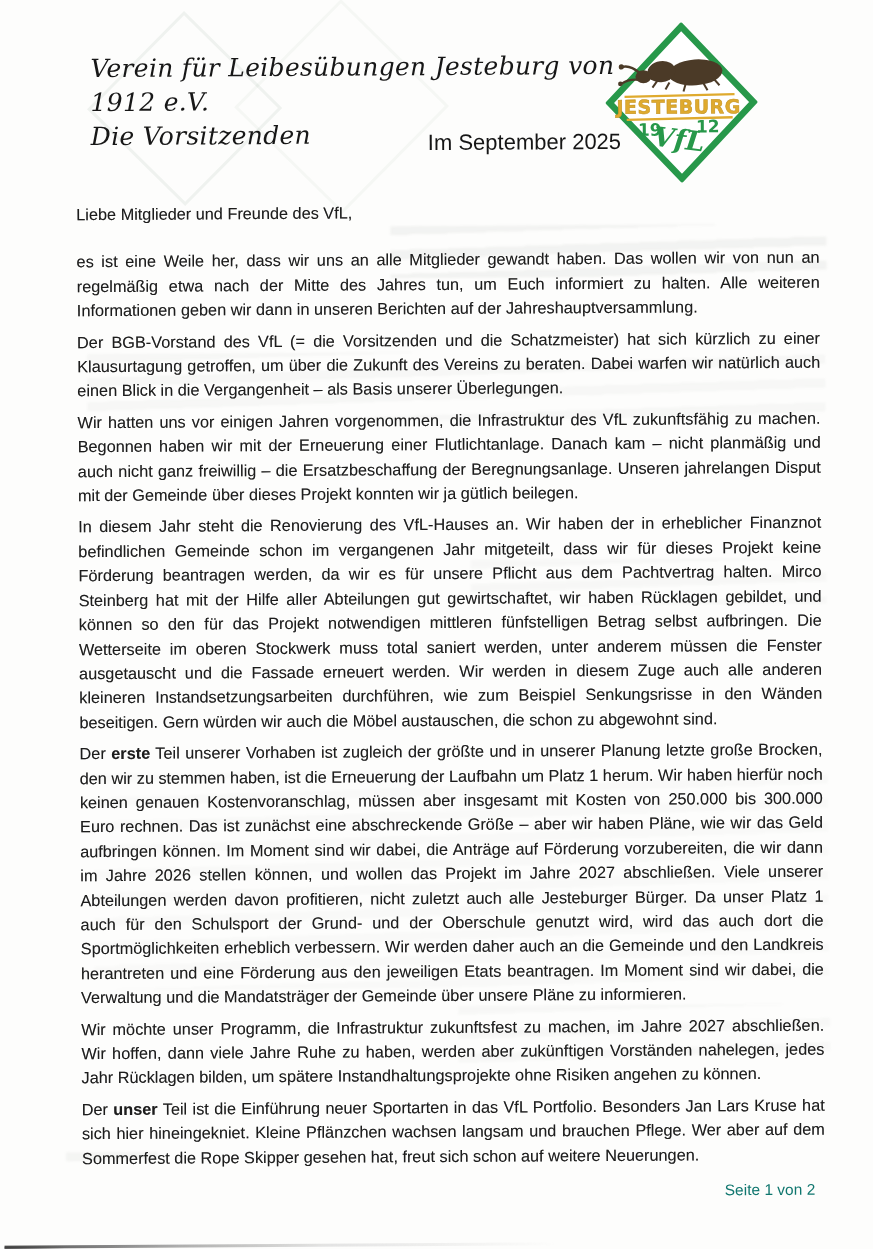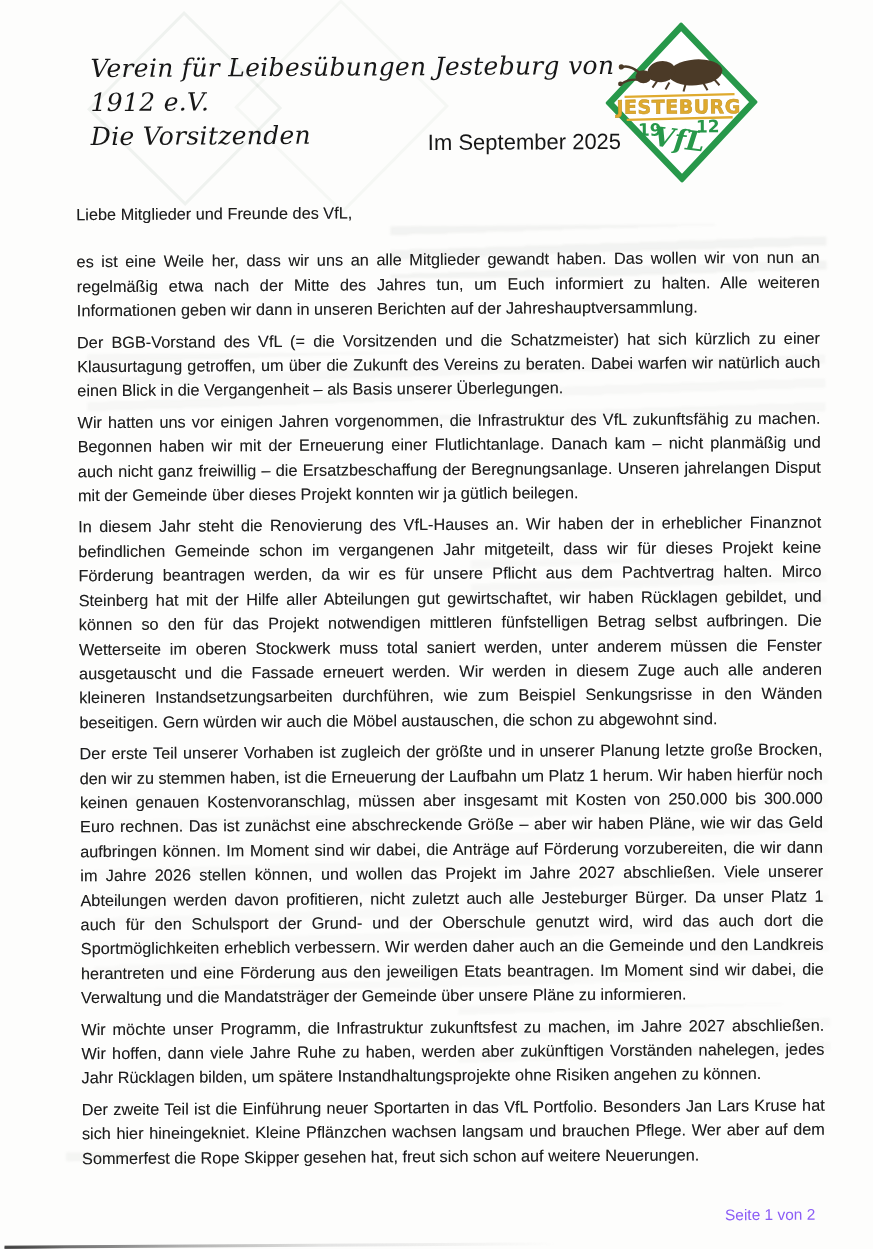--- a/index.html
+++ b/index.html
@@ -22,24 +22,24 @@
   
   .logo{position:absolute;left:608px;top:24px;width:152px;height:160px;}
   
   .letter-body{
     position:absolute;left:78px;top:200px;width:743px;
     font-size:16.3px;line-height:24.4px;text-align:justify;
     color:#1d1d1d;text-shadow:0 0 .3px rgba(40,40,40,.45);
   }
   .letter-body p{margin:0 0 7px 0;}
   .letter-body p.salutation{margin-bottom:23px;text-align:left;}
-  .letter-body b{font-weight:normal;}
+  .letter-body b{font-weight:bold;}
   
   .page-footer{
-    position:absolute;right:62px;top:1208px;font-size:15.5px;color:#8b5cf6;
+    position:absolute;right:62px;top:1183px;font-size:15.5px;color:#0f766e;
   }
   
   .ghost{
     position:absolute;filter:blur(1.3px);
     background:repeating-linear-gradient(178.5deg,
       rgba(138,146,138,.17) 0px, rgba(138,146,138,.17) 9px,
       rgba(255,255,255,0) 9px, rgba(255,255,255,0) 24px);
   }
   .g1{left:392px;top:226px;width:436px;height:52px;opacity:.55;}
   .g2{left:88px; top:352px;width:738px;height:68px;opacity:.34;}
@@ -112,20 +112,20 @@
   </svg>
 
   <div class="letter-body">
     <p class="salutation">Liebe Mitglieder und Freunde des VfL,</p>
     <p>es ist eine Weile her, dass wir uns an alle Mitglieder gewandt haben. Das wollen wir von nun an regelmäßig etwa nach der Mitte des Jahres tun, um Euch informiert zu halten. Alle weiteren Informationen geben wir dann in unseren Berichten auf der Jahreshauptversammlung.</p>
     <p>Der BGB-Vorstand des VfL (= die Vorsitzenden und die Schatzmeister) hat sich kürzlich zu einer Klausurtagung getroffen, um über die Zukunft des Vereins zu beraten. Dabei warfen wir natürlich auch einen Blick in die Vergangenheit – als Basis unserer Überlegungen.</p>
     <p>Wir hatten uns vor einigen Jahren vorgenommen, die Infrastruktur des VfL zukunftsfähig zu machen. Begonnen haben wir mit der Erneuerung einer Flutlichtanlage. Danach kam – nicht planmäßig und auch nicht ganz freiwillig – die Ersatzbeschaffung der Beregnungsanlage. Unseren jahrelangen Disput mit der Gemeinde über dieses Projekt konnten wir ja gütlich beilegen.</p>
     <p>In diesem Jahr steht die Renovierung des VfL-Hauses an. Wir haben der in erheblicher Finanznot befindlichen Gemeinde schon im vergangenen Jahr mitgeteilt, dass wir für dieses Projekt keine Förderung beantragen werden, da wir es für unsere Pflicht aus dem Pachtvertrag halten. Mirco Steinberg hat mit der Hilfe aller Abteilungen gut gewirtschaftet, wir haben Rücklagen gebildet, und können so den für das Projekt notwendigen mittleren fünfstelligen Betrag selbst aufbringen. Die Wetterseite im oberen Stockwerk muss total saniert werden, unter anderem müssen die Fenster ausgetauscht und die Fassade erneuert werden. Wir werden in diesem Zuge auch alle anderen kleineren Instandsetzungsarbeiten durchführen, wie zum Beispiel Senkungsrisse in den Wänden beseitigen. Gern würden wir auch die Möbel austauschen, die schon zu abgewohnt sind.</p>
     <p><span>Der </span><b>erste</b><span> Teil unserer Vorhaben ist zugleich der größte und in unserer Planung letzte große Brocken, den wir zu stemmen haben, ist die Erneuerung der Laufbahn um Platz 1 herum. Wir haben hierfür noch keinen genauen Kostenvoranschlag, müssen aber insgesamt mit Kosten von 250.000 bis 300.000 Euro rechnen. Das ist zunächst eine abschreckende Größe – aber wir haben Pläne, wie wir das Geld aufbringen können. Im Moment sind wir dabei, die Anträge auf Förderung vorzubereiten, die wir dann im Jahre 2026 stellen können, und wollen das Projekt im Jahre 2027 abschließen. Viele unserer Abteilungen werden davon profitieren, nicht zuletzt auch alle Jesteburger Bürger. Da unser Platz 1 auch für den Schulsport der Grund- und der Oberschule genutzt wird, wird das auch dort die Sportmöglichkeiten erheblich verbessern. Wir werden daher auch an die Gemeinde und den Landkreis herantreten und eine Förderung aus den jeweiligen Etats beantragen. Im Moment sind wir dabei, die Verwaltung und die Mandatsträger der Gemeinde über unsere Pläne zu informieren.</span></p>
     <p>Wir möchte unser Programm, die Infrastruktur zukunftsfest zu machen, im Jahre 2027 abschließen. Wir hoffen, dann viele Jahre Ruhe zu haben, werden aber zukünftigen Vorständen nahelegen, jedes Jahr Rücklagen bilden, um spätere Instandhaltungsprojekte ohne Risiken angehen zu können.</p>
-    <p><span>Der </span><b>zweite</b><span> Teil ist die Einführung neuer Sportarten in das VfL Portfolio. Besonders Jan Lars Kruse hat sich hier hineingekniet. Kleine Pflänzchen wachsen langsam und brauchen Pflege. Wer aber auf dem Sommerfest die Rope Skipper gesehen hat, freut sich schon auf weitere Neuerungen.</span></p>
+    <p><span>Der </span><b>unser</b><span> Teil ist die Einführung neuer Sportarten in das VfL Portfolio. Besonders Jan Lars Kruse hat sich hier hineingekniet. Kleine Pflänzchen wachsen langsam und brauchen Pflege. Wer aber auf dem Sommerfest die Rope Skipper gesehen hat, freut sich schon auf weitere Neuerungen.</span></p>
   </div>
 
   <div class="page-footer">Seite 1 von 2</div>
 
   <div class="scan-edge"></div>
   <div class="scan-corner"></div>
 </div>
 
 </body></html>

